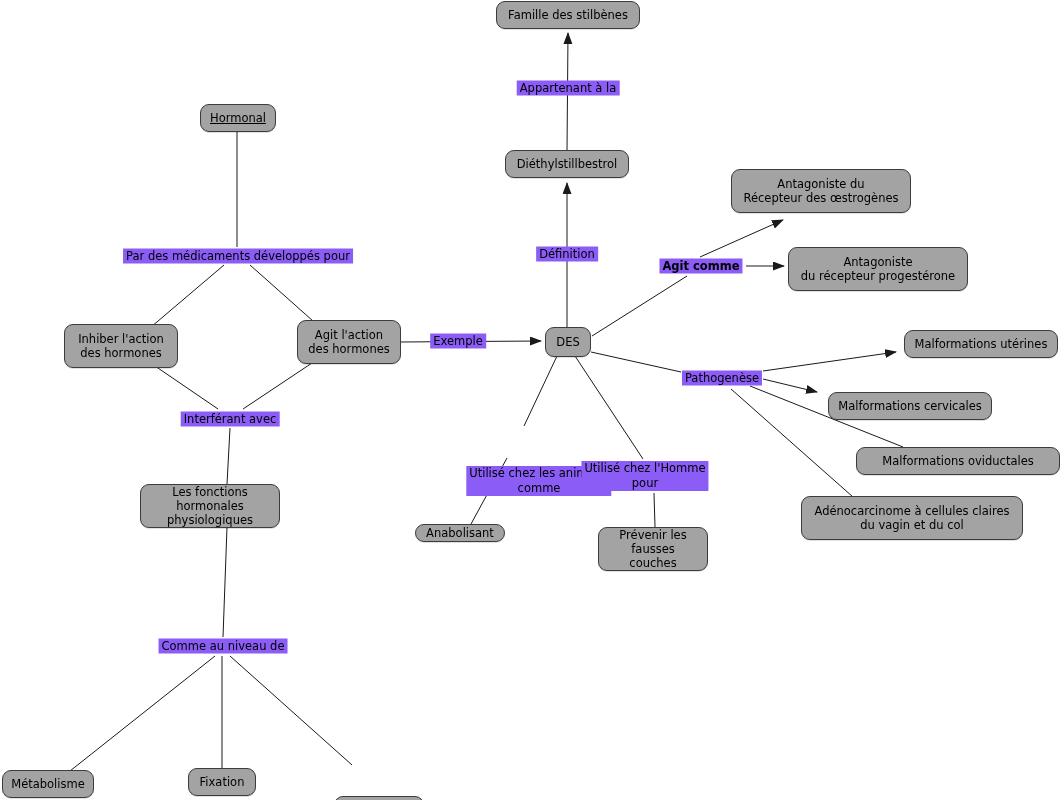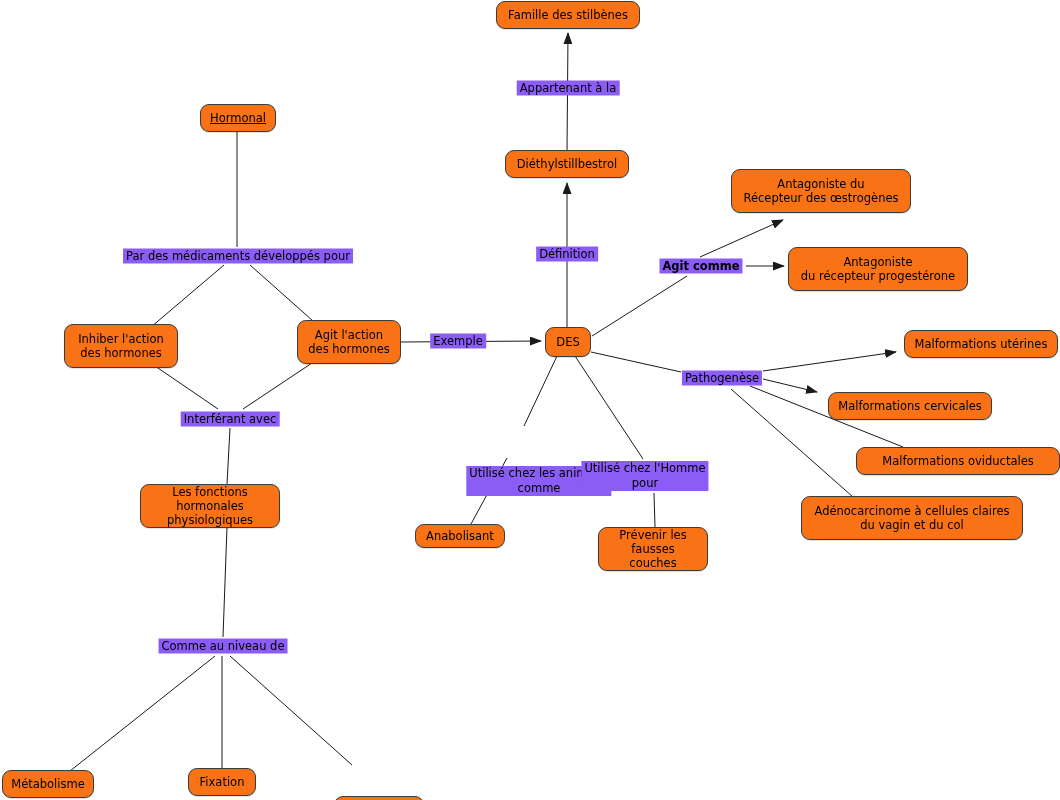--- a/index.html
+++ b/index.html
@@ -17,21 +17,21 @@
   }
   .connector-layer {
     position: absolute;
     left: 0; top: 0;
     width: 1060px;
     height: 800px;
   }
   .node {
     position: absolute;
     box-sizing: border-box;
-    background: #f97316;
+    background: #a3a3a3;
     border: 1px solid #3c3c3c;
     border-radius: 9px;
     display: flex;
     align-items: center;
     justify-content: center;
     text-align: center;
     white-space: pre-line;
     font-size: 11.5px;
     line-height: 14px;
     color: #000000;
@@ -115,20 +115,20 @@
       <div class="node" style="left: 297px; top: 320px; width: 104px; height: 44px;">Agit l'action
 des hormones</div>
       <div class="node" style="left: 545px; top: 327px; width: 46px; height: 30px;">DES</div>
       <div class="node" style="left: 904px; top: 330px; width: 154px; height: 28px;">Malformations utérines</div>
       <div class="node" style="left: 828px; top: 392px; width: 164px; height: 28px;">Malformations cervicales</div>
       <div class="node" style="left: 856px; top: 447px; width: 204px; height: 28px;">Malformations oviductales</div>
       <div class="node" style="left: 766px; top: 496px; width: 222px; height: 44px; margin-left: 35px;">Adénocarcinome à cellules claires
 du vagin et du col</div>
       <div class="node" style="left: 140px; top: 484px; width: 140px; height: 44px;">Les fonctions hormonales
 physiologiques</div>
-      <div class="node" style="left: 415px; top: 524px; width: 90px; height: 24px;">Anabolisant</div>
+      <div class="node" style="left: 415px; top: 524px; width: 90px; height: 18px;">Anabolisant</div>
       <div class="node" style="left: 598px; top: 527px; width: 110px; height: 44px;">Prévenir les
 fausses couches</div>
       <div class="node" style="left: 2px; top: 770px; width: 92px; height: 28px;">Métabolisme</div>
       <div class="node" style="left: 188px; top: 768px; width: 68px; height: 28px;">Fixation</div>
       <div class="node" style="left: 334px; top: 796px; width: 90px; height: 28px;">Libération</div>
     </div>
 </div>
 
 </body></html>

